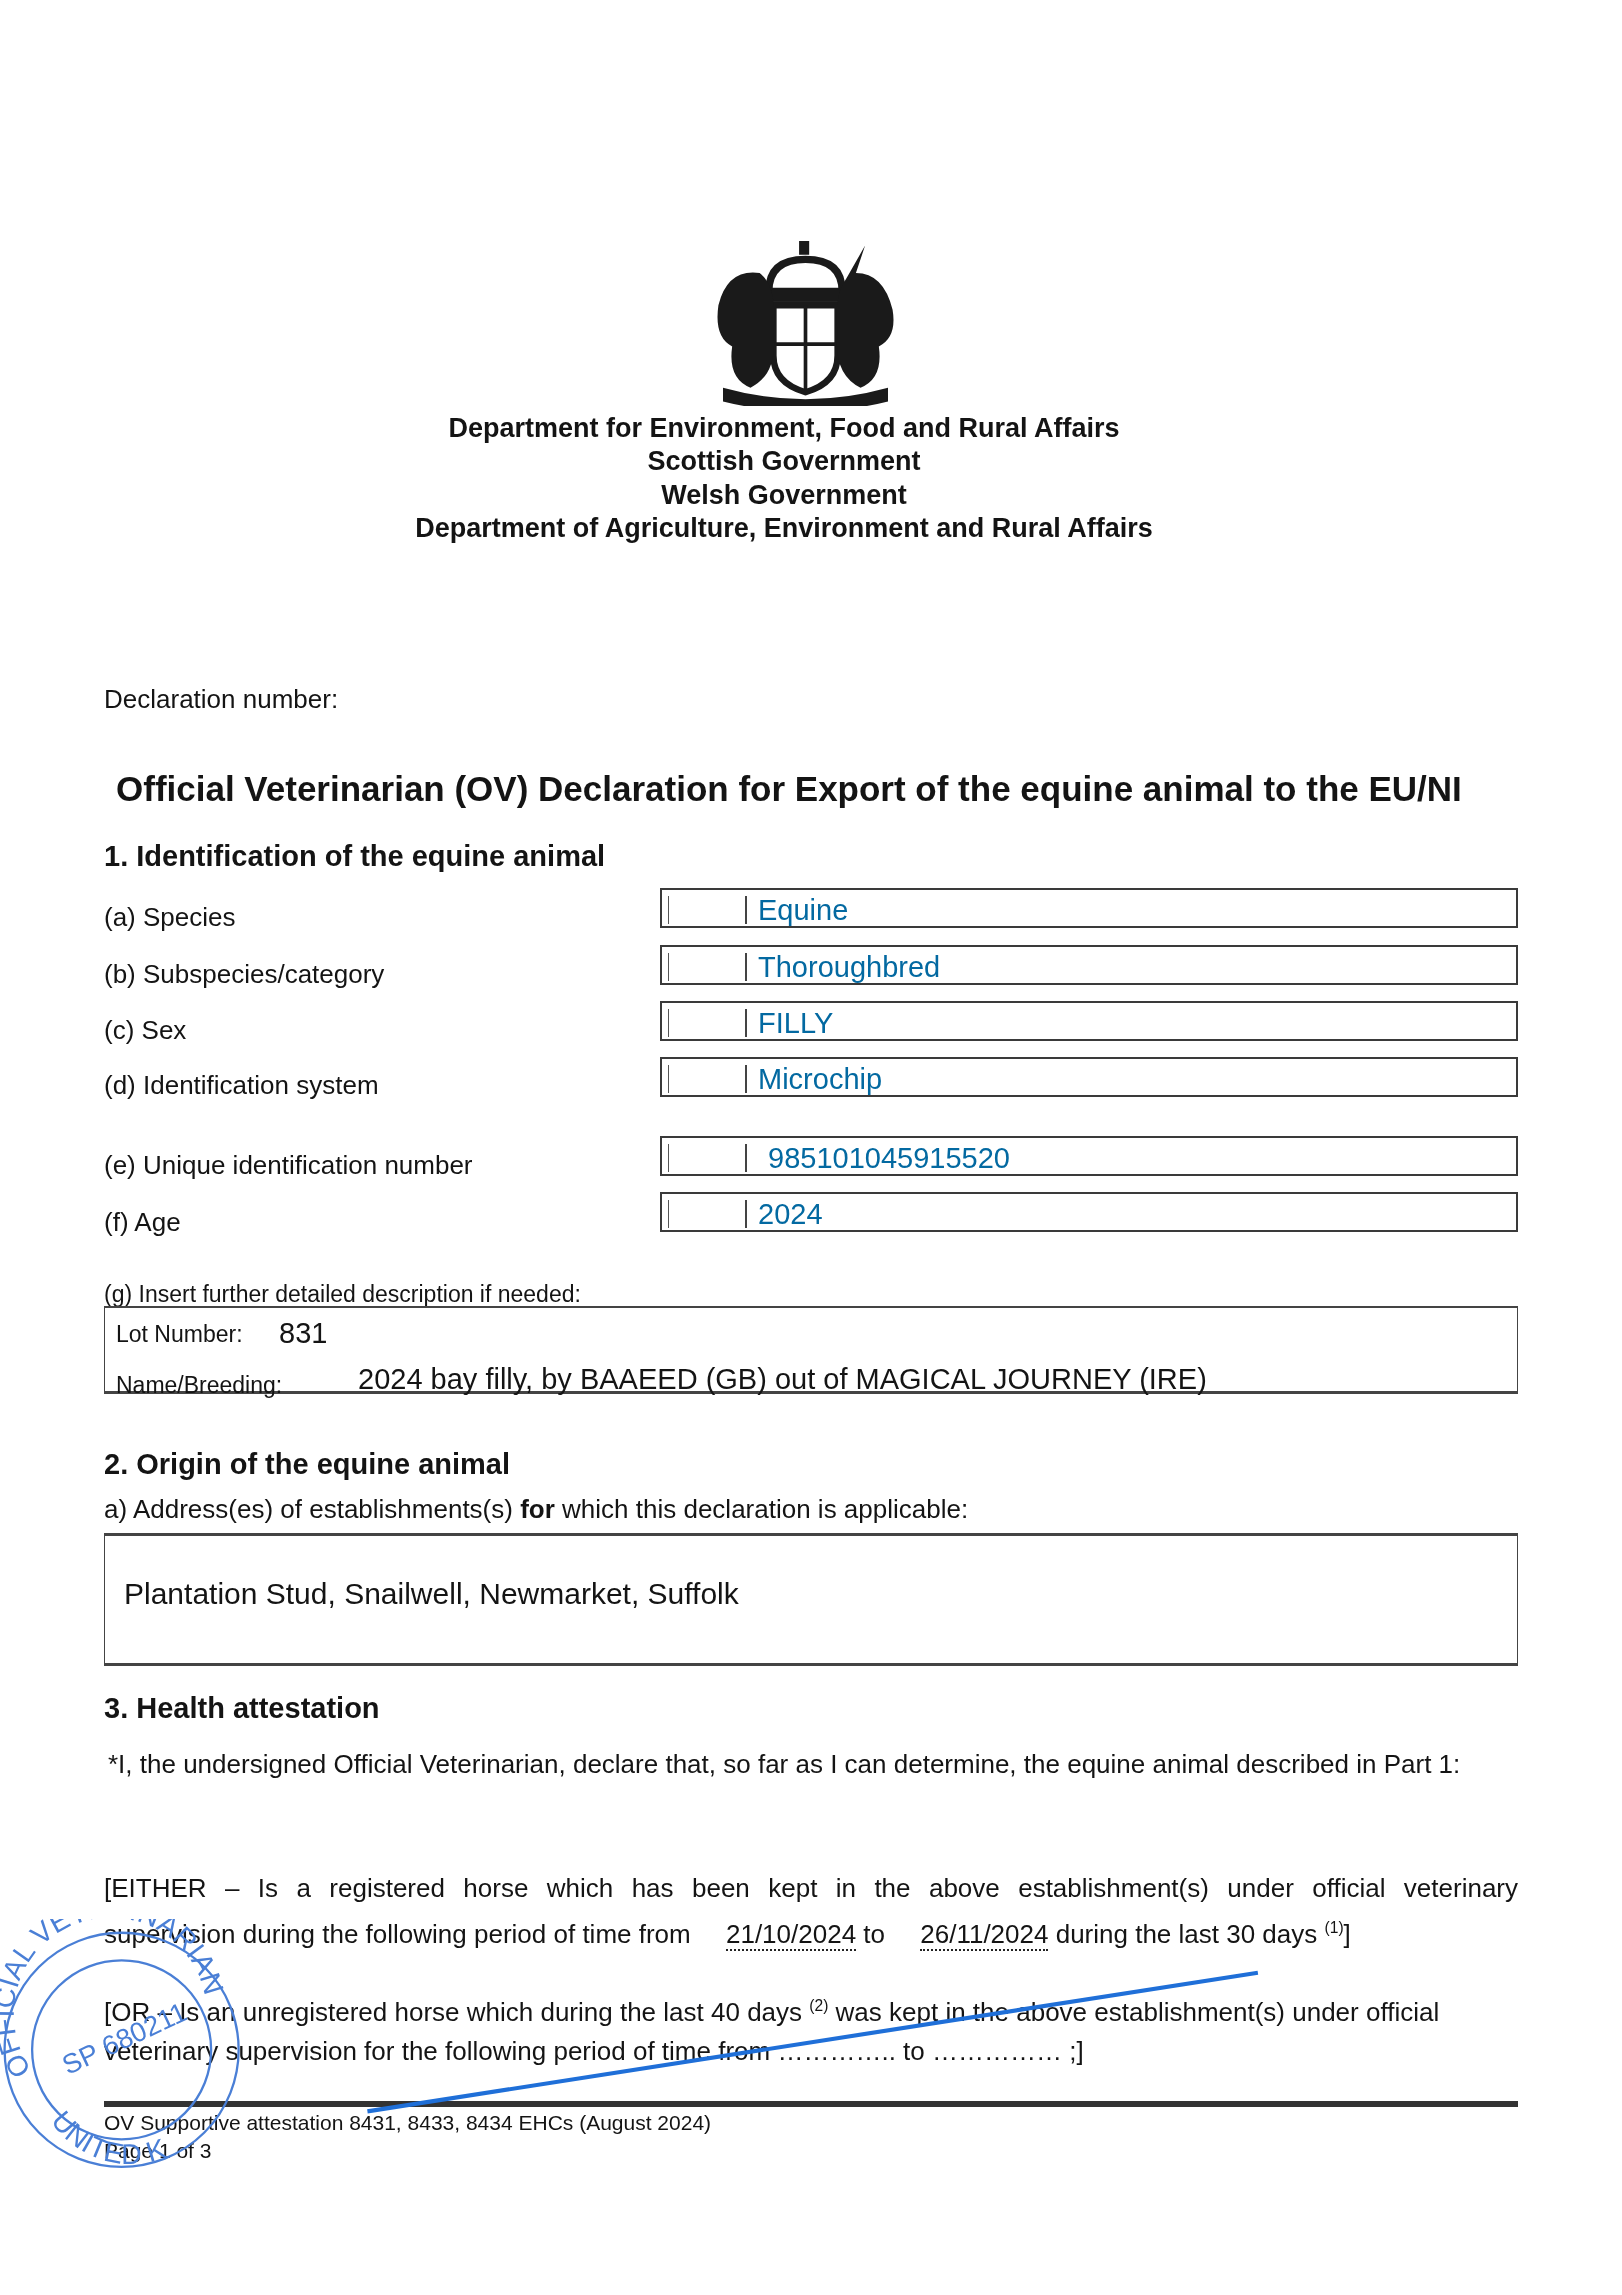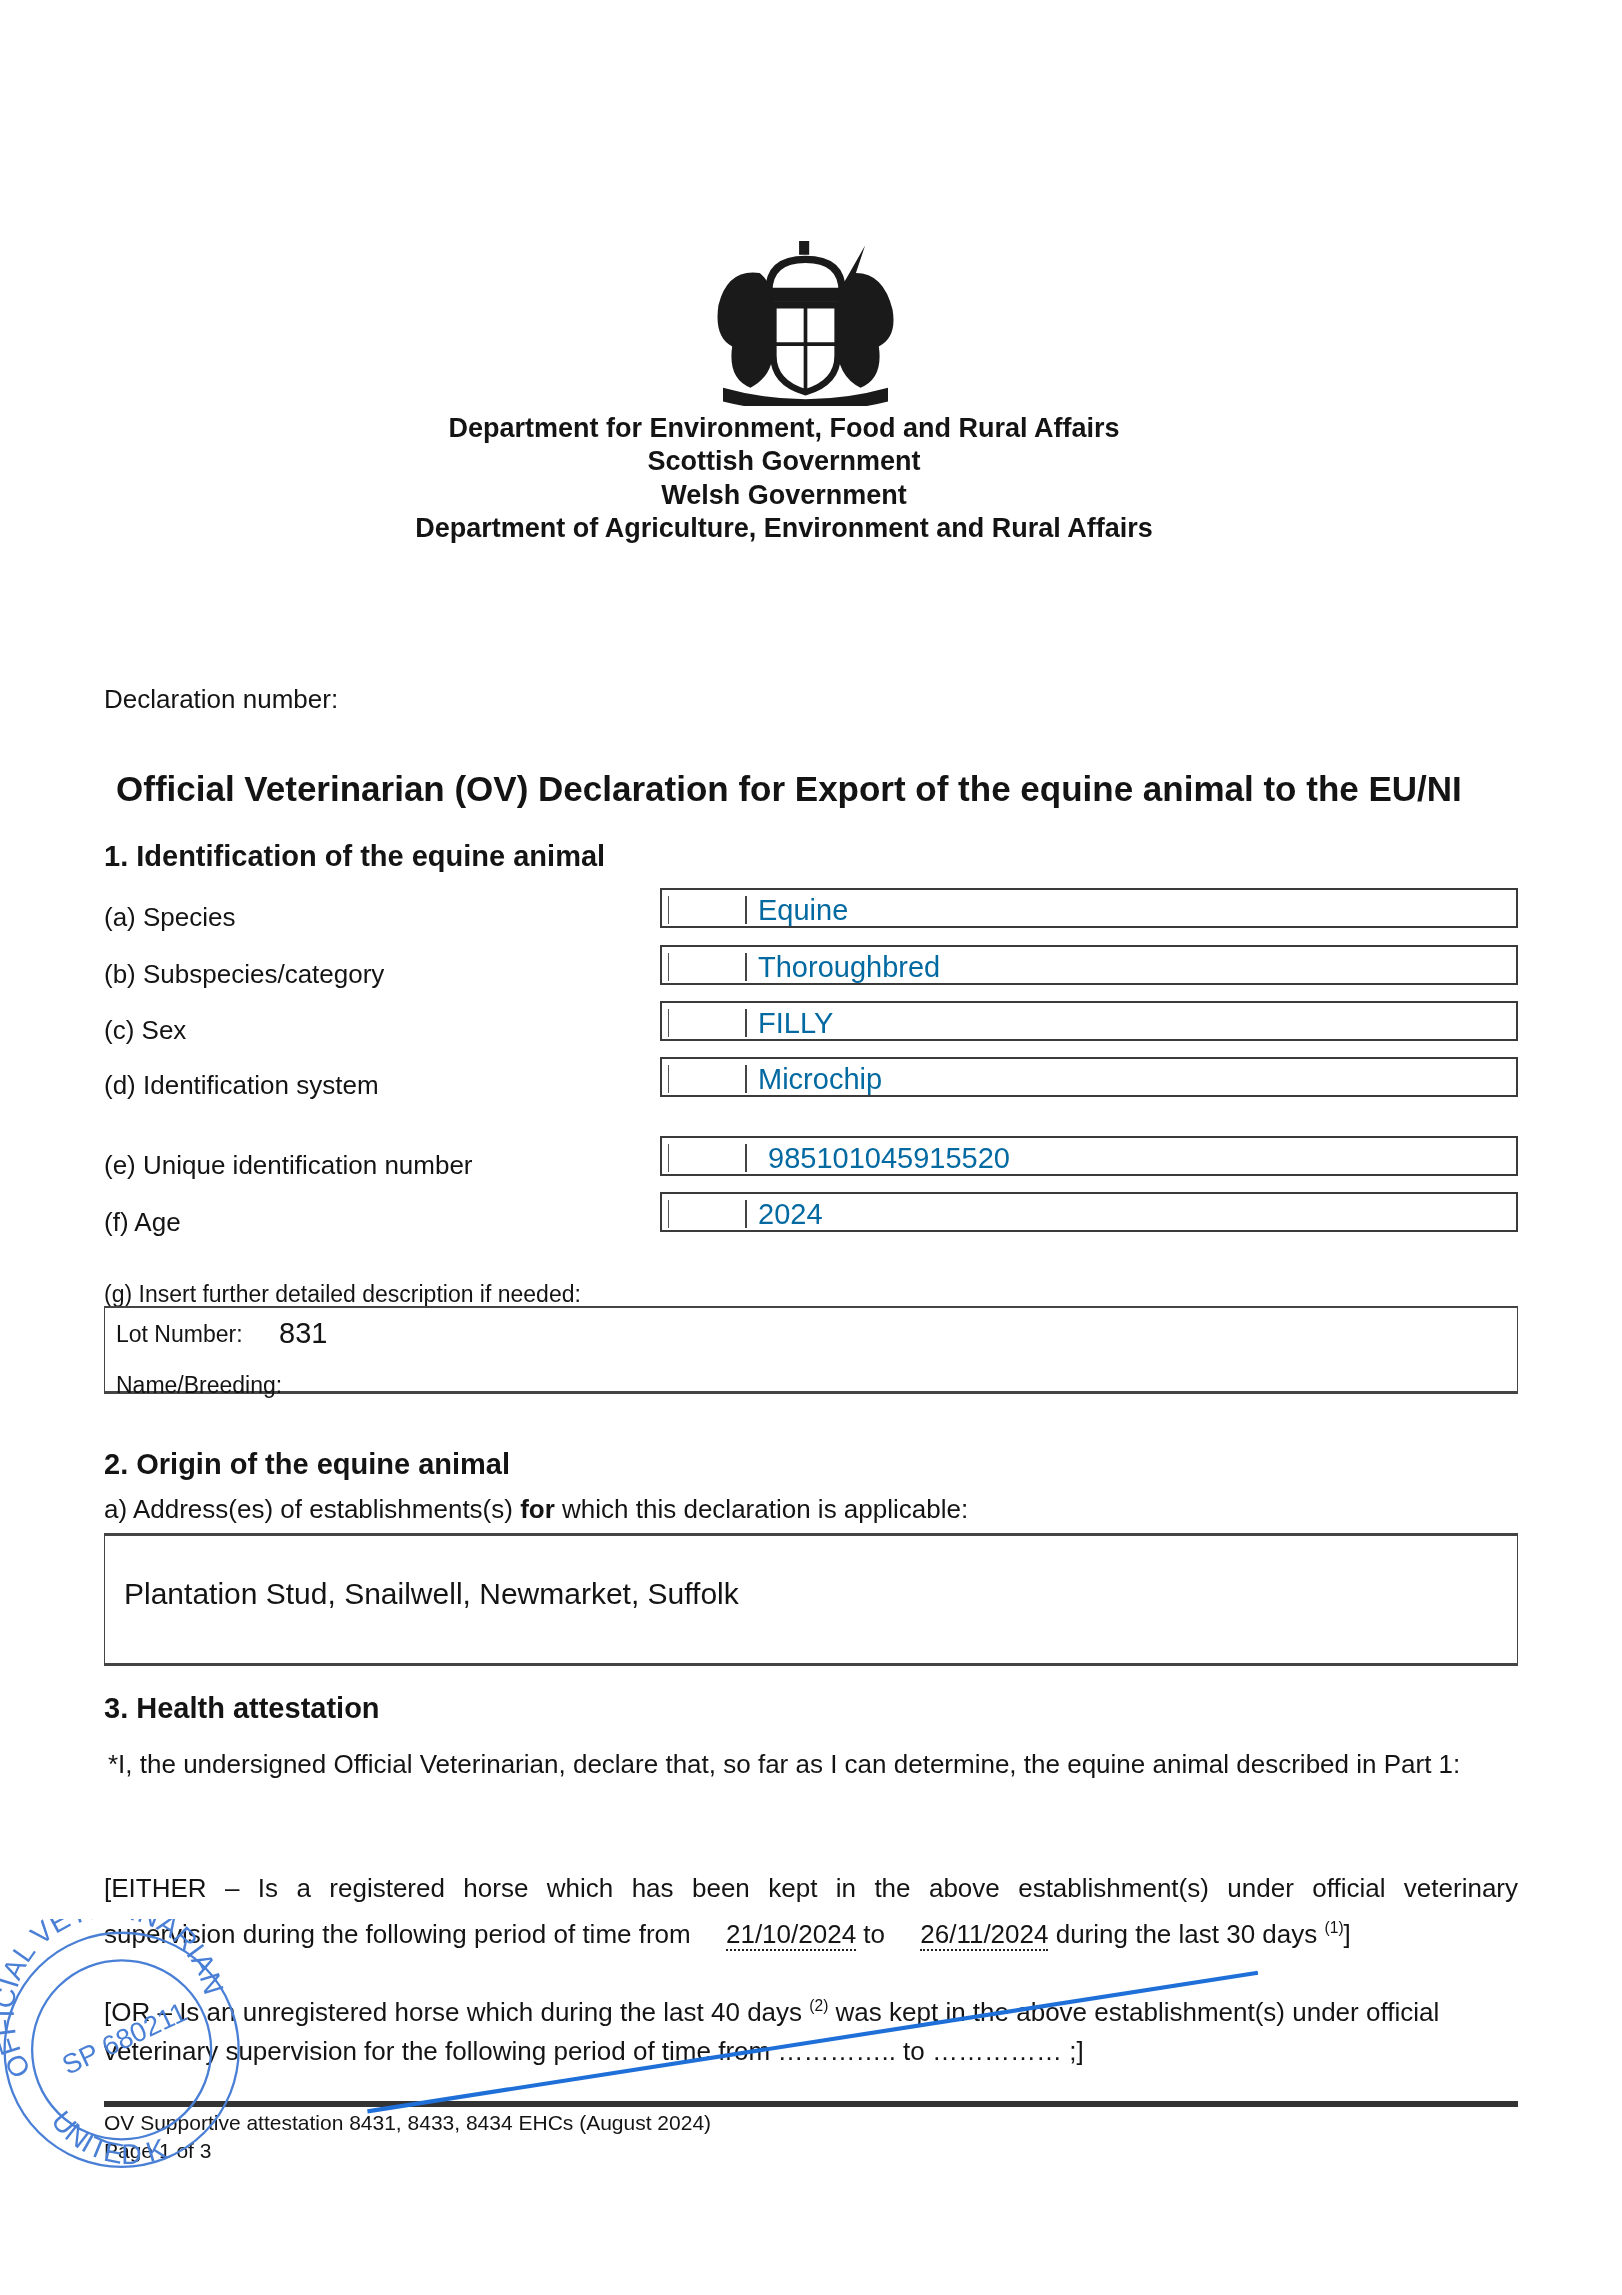--- a/index.html
+++ b/index.html
@@ -110,20 +110,21 @@
   <span class="lbrk"></span>
     <span class="sep"></span>
   <span class="val">2024</span>
 </div>
 
 <div class="abs" style="left:104px; top:1281px; font-size:23px;">(g) Insert further detailed description if needed:</div>
 <div id="desc-box" class="abs">
   <span class="abs" style="left:11px; top:13px; font-size:23px;">Lot Number:</span>
   <span class="abs" style="left:174px; top:9.2px; font-size:29px;">831</span>
   <span class="abs" style="left:11px; top:64px; font-size:23px;">Name/Breeding:</span>
+  <span class="abs" style="left:253px; top:55px; font-size:29px;">2024 bay filly, by BAAEED (GB) out of MAGICAL JOURNEY (IRE)</span>
 </div>
 
 <div class="abs h-sec" style="left:104px; top:1448px;">2. Origin of the equine animal</div>
 <div class="abs lbl" style="left:104px; top:1494px;"><span>a) Address(es) of establishments(s) </span><b>for</b><span> which this declaration is applicable:</span></div>
 <div id="addr-box" class="abs">
   <span class="abs" style="left:19px; top:41px; font-size:30px;">Plantation Stud, Snailwell, Newmarket, Suffolk</span>
 </div>
 
 <div class="abs h-sec" style="left:104px; top:1692px;">3. Health attestation</div>
 <div class="abs para" style="top:1745px; left:108px; width:1409px;">*I, the undersigned Official Veterinarian, declare that, so far as I can determine, the equine animal described in Part 1:</div>

